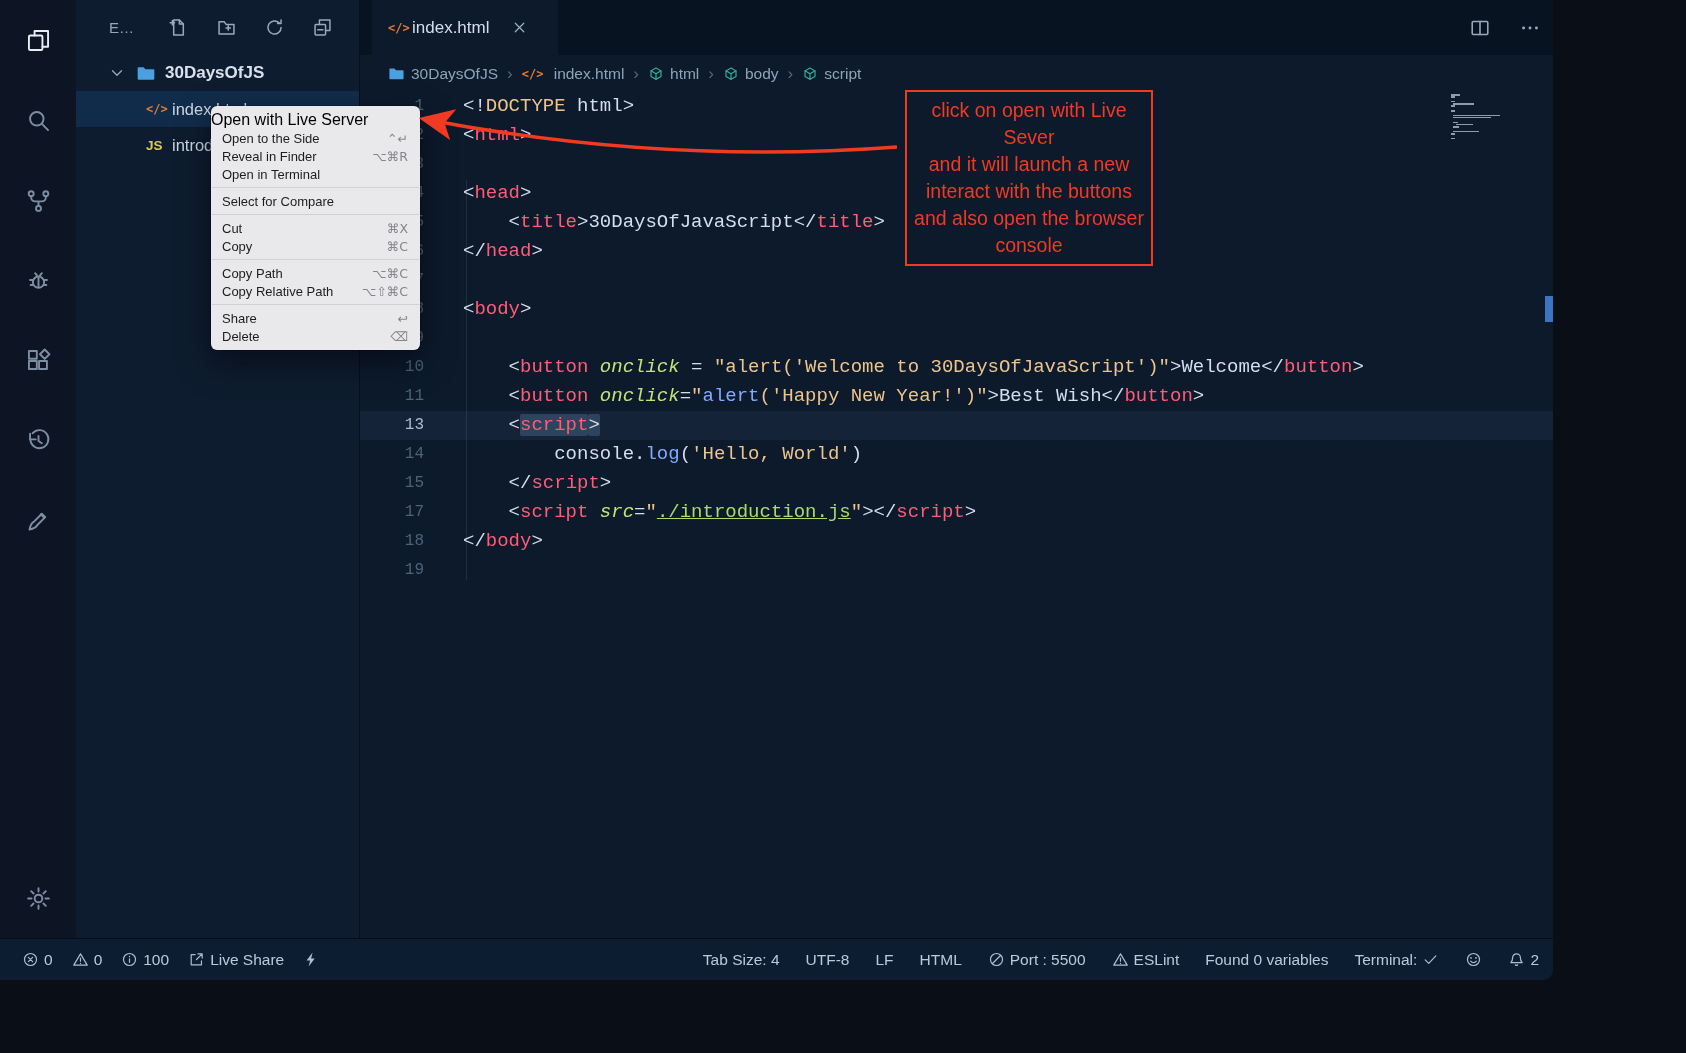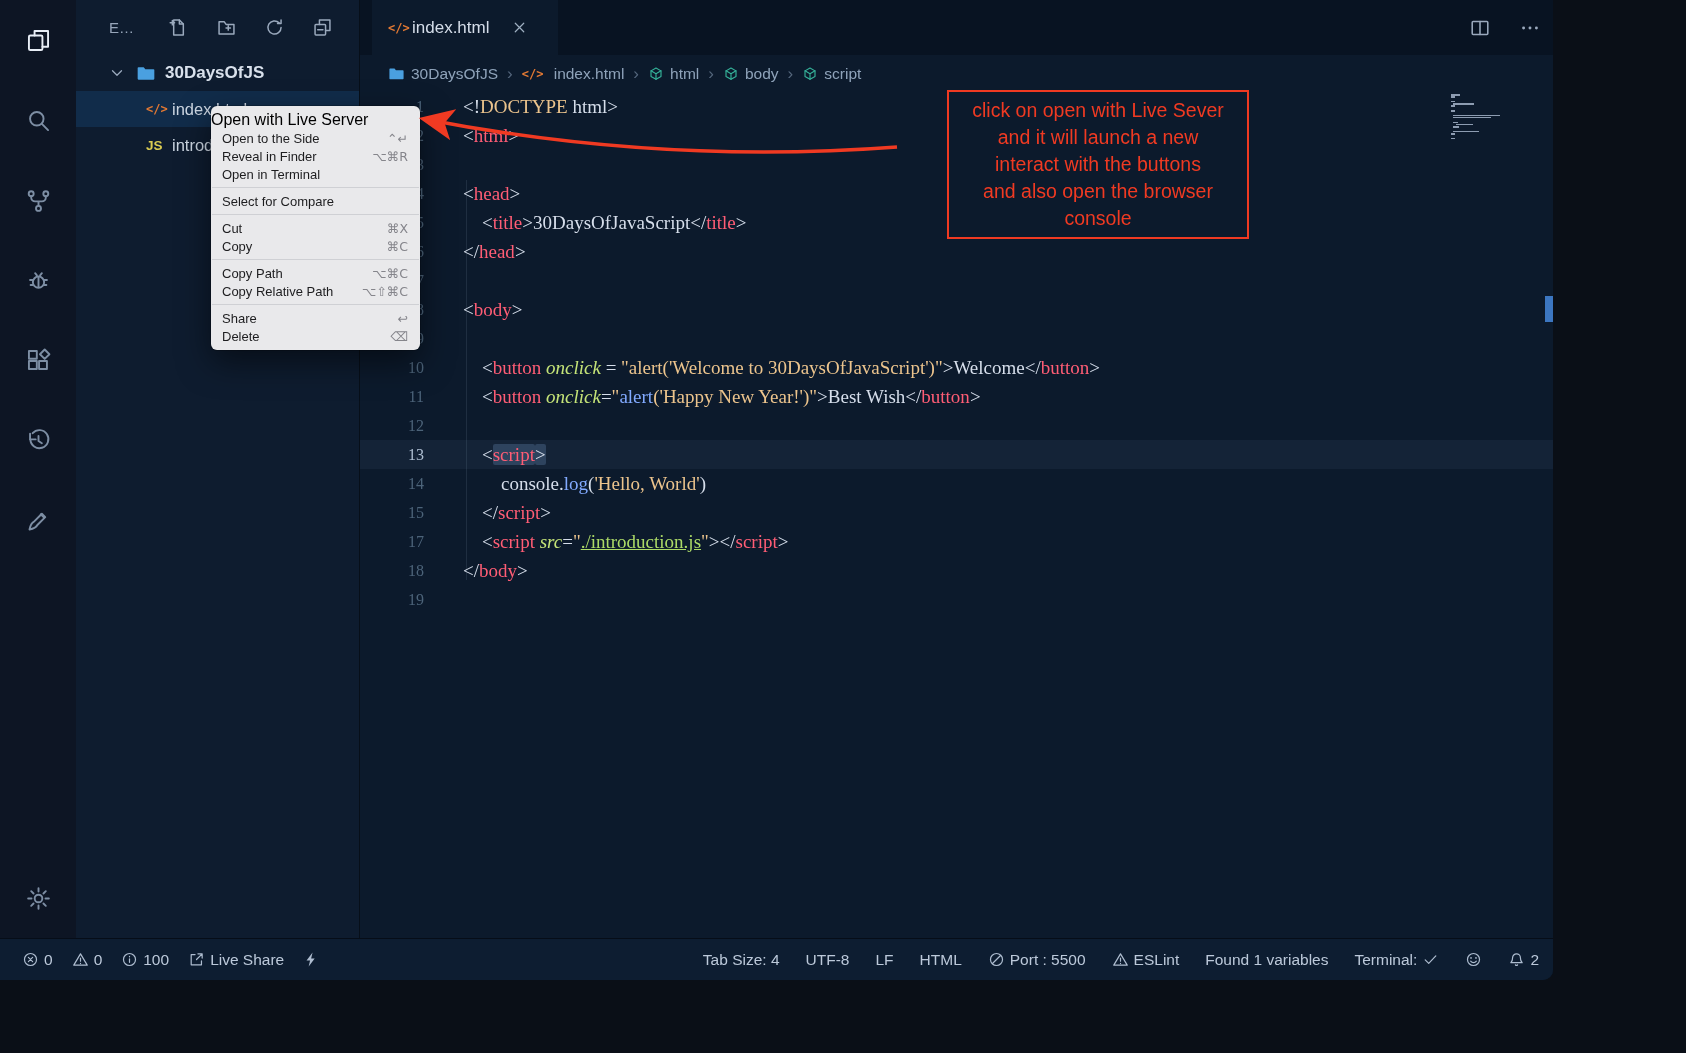--- a/index.html
+++ b/index.html
@@ -50,21 +50,21 @@
 
   .breadcrumbs { height:37px; display:flex; align-items:center; padding-left:28px;
                  gap:9px; font-size:15.5px; color:#8fa3ba; }
   .crumb { display:flex; align-items:center; gap:6px; cursor:pointer; }
   .crumb .icn { width:16px; height:16px; }
   .crumb .ico-folder { color:var(--folder); width:17px; height:17px; }
   .crumb .ico-cube { color:var(--cube); }
   .bc-sep { color:#54667c; font-size:17px; }
 
   .code-wrap { position:absolute; left:0; right:0; top:92px; bottom:0;
-               font-family:Liberation Serif, serif; font-size:19px; }
+               font-family:Liberation Mono, monospace; font-size:19px; }
   .code-line { height:29px; line-height:29px; white-space:pre; position:relative; }
   .code-line.current { background:rgba(120,150,190,.08); }
   .ln { display:inline-block; width:64px; text-align:right; color:#4c6379;
         font-size:16px; vertical-align:top; }
   .code-line.current .ln { color:#aebed2; }
   .lc { display:inline-block; margin-left:39px; vertical-align:top; }
   .tk-fg, .tk-pt, .tk-sp { color:var(--fg); }
   .tk-tag { color:var(--tag); }
   .tk-attr { color:var(--attr); font-style:italic; }
   .tk-str { color:var(--str); }
@@ -92,21 +92,21 @@
   .context-menu { position:absolute; left:211px; top:106px; width:209px; z-index:70;
                   background:#e9e9eb; border-radius:6px; padding:5px 0;
                   box-shadow:0 12px 32px rgba(0,0,0,.5), 0 0 0 1px rgba(0,0,0,.18); }
   .menu-item { display:flex; justify-content:space-between; align-items:center;
                height:18px; padding:0 12px 0 11px; font-size:13px; color:#1d1d1f;
                cursor:pointer; }
   .menu-shortcut { color:#85858b; font-family:"DejaVu Sans", sans-serif; font-size:12.5px; }
   .menu-sep { height:1px; background:#cfd0d4; margin:4px 1px; }
 
   
-  .annotation-box { position:absolute; left:947px; top:90px; width:302px; z-index:40;
+  .annotation-box { position:absolute; left:905px; top:90px; width:248px; z-index:40;
                     border:2px solid var(--red); padding:5px 2px; text-align:center;
                     color:var(--red); font-size:19.5px; line-height:27px; }
   .arrow-overlay { position:absolute; left:0; top:0; z-index:80; pointer-events:none; }
 
   .icn { display:inline-flex; }
   .icn svg { width:100%; height:100%; display:block; }
 </style>
 </head>
 <body>
 
@@ -326,21 +326,20 @@
           <div class="code-line"><span class="ln">2</span><span class="lc"><span class="tk-pt">&lt;</span><span class="tk-tag">html</span><span class="tk-pt">&gt;</span></span></div>
           <div class="code-line"><span class="ln">3</span><span class="lc"></span></div>
           <div class="code-line"><span class="ln">4</span><span class="lc"><span class="tk-pt">&lt;</span><span class="tk-tag">head</span><span class="tk-pt">&gt;</span></span></div>
           <div class="code-line"><span class="ln">5</span><span class="lc"><span class="tk-sp">    </span><span class="tk-pt">&lt;</span><span class="tk-tag">title</span><span class="tk-pt">&gt;</span><span class="tk-fg">30DaysOfJavaScript</span><span class="tk-pt">&lt;/</span><span class="tk-tag">title</span><span class="tk-pt">&gt;</span></span></div>
           <div class="code-line"><span class="ln">6</span><span class="lc"><span class="tk-pt">&lt;/</span><span class="tk-tag">head</span><span class="tk-pt">&gt;</span></span></div>
           <div class="code-line"><span class="ln">7</span><span class="lc"></span></div>
           <div class="code-line"><span class="ln">8</span><span class="lc"><span class="tk-pt">&lt;</span><span class="tk-tag">body</span><span class="tk-pt">&gt;</span></span></div>
           <div class="code-line"><span class="ln">9</span><span class="lc"></span></div>
           <div class="code-line"><span class="ln">10</span><span class="lc"><span class="tk-sp">    </span><span class="tk-pt">&lt;</span><span class="tk-tag">button</span><span class="tk-sp"> </span><span class="tk-attr">onclick</span><span class="tk-fg"> = </span><span class="tk-str">"alert('Welcome to 30DaysOfJavaScript')"</span><span class="tk-pt">&gt;</span><span class="tk-fg">Welcome</span><span class="tk-pt">&lt;/</span><span class="tk-tag">button</span><span class="tk-pt">&gt;</span></span></div>
           <div class="code-line"><span class="ln">11</span><span class="lc"><span class="tk-sp">    </span><span class="tk-pt">&lt;</span><span class="tk-tag">button</span><span class="tk-sp"> </span><span class="tk-attr">onclick</span><span class="tk-fg">=</span><span class="tk-str">"</span><span class="tk-fn">alert</span><span class="tk-str">('Happy New Year!')"</span><span class="tk-pt">&gt;</span><span class="tk-fg">Best Wish</span><span class="tk-pt">&lt;/</span><span class="tk-tag">button</span><span class="tk-pt">&gt;</span></span></div>
-          <div class="code-line"><span class="ln">12</span><span class="lc"></span></div>
           <div class="code-line current"><span class="ln">13</span><span class="lc"><span class="tk-sp">    </span><span class="tk-pt">&lt;</span><span class="tk-tag hl">script</span><span class="tk-pt hl">&gt;</span></span></div>
           <div class="code-line"><span class="ln">14</span><span class="lc"><span class="tk-sp">        </span><span class="tk-fg">console</span><span class="tk-pt">.</span><span class="tk-fn">log</span><span class="tk-pt">(</span><span class="tk-str">'Hello, World'</span><span class="tk-pt">)</span></span></div>
           <div class="code-line"><span class="ln">15</span><span class="lc"><span class="tk-sp">    </span><span class="tk-pt">&lt;/</span><span class="tk-tag">script</span><span class="tk-pt">&gt;</span></span></div>
           <div class="code-line"><span class="ln">17</span><span class="lc"><span class="tk-sp">    </span><span class="tk-pt">&lt;</span><span class="tk-tag">script</span><span class="tk-sp"> </span><span class="tk-attr">src</span><span class="tk-fg">=</span><span class="tk-str">"</span><span class="tk-link">./introduction.js</span><span class="tk-str">"</span><span class="tk-pt">&gt;</span><span class="tk-pt">&lt;/</span><span class="tk-tag">script</span><span class="tk-pt">&gt;</span></span></div>
           <div class="code-line"><span class="ln">18</span><span class="lc"><span class="tk-pt">&lt;/</span><span class="tk-tag">body</span><span class="tk-pt">&gt;</span></span></div>
           <div class="code-line"><span class="ln">19</span><span class="lc"></span></div>
         </div>
       <div class="minimap" id="minimap">
           <div class="mm-line" style="margin-left: 0px; width: 9.3px; background: rgb(174, 189, 211);"></div>
           <div class="mm-line" style="margin-left: 0px; width: 3.72px; background: rgb(174, 189, 211);"></div>
@@ -438,21 +437,21 @@
         <span class="st-item">
           <span class="icn">
             <svg viewBox="0 0 24 24" stroke="currentColor" fill="none" stroke-width="1.7" stroke-linecap="round" stroke-linejoin="round">
               <path d="M12 4L2.5 20h19z"></path>
               <path d="M12 10v4.5M12 17.3v.5"></path>
             </svg>
           </span>
           <span>ESLint</span>
         </span>
         <span class="st-item">
-          <span>Found 1 variables</span>
+          <span>Found 0 variables</span>
         </span>
         <span class="st-item">
           <span>Terminal:</span>
           <span class="icn">
             <svg viewBox="0 0 24 24" stroke="currentColor" fill="none" stroke-width="1.7" stroke-linecap="round" stroke-linejoin="round">
               <path d="M4.5 12.5l5 5L19.5 7"></path>
             </svg>
           </span>
         </span>
         <span class="st-item">

